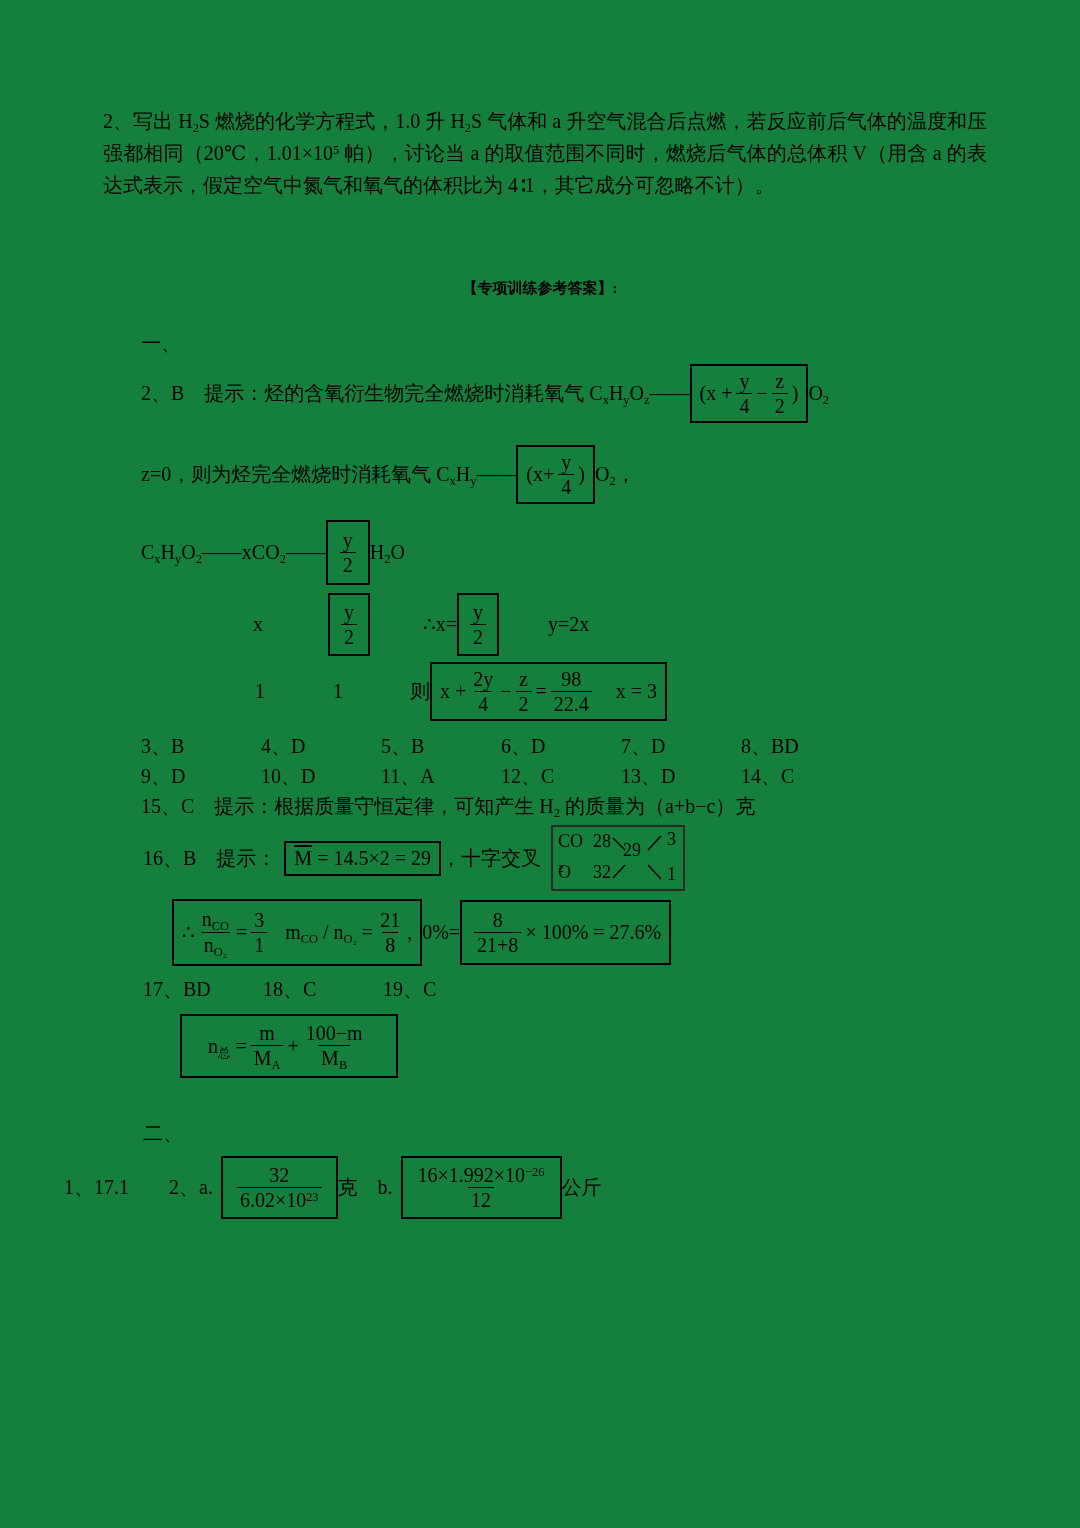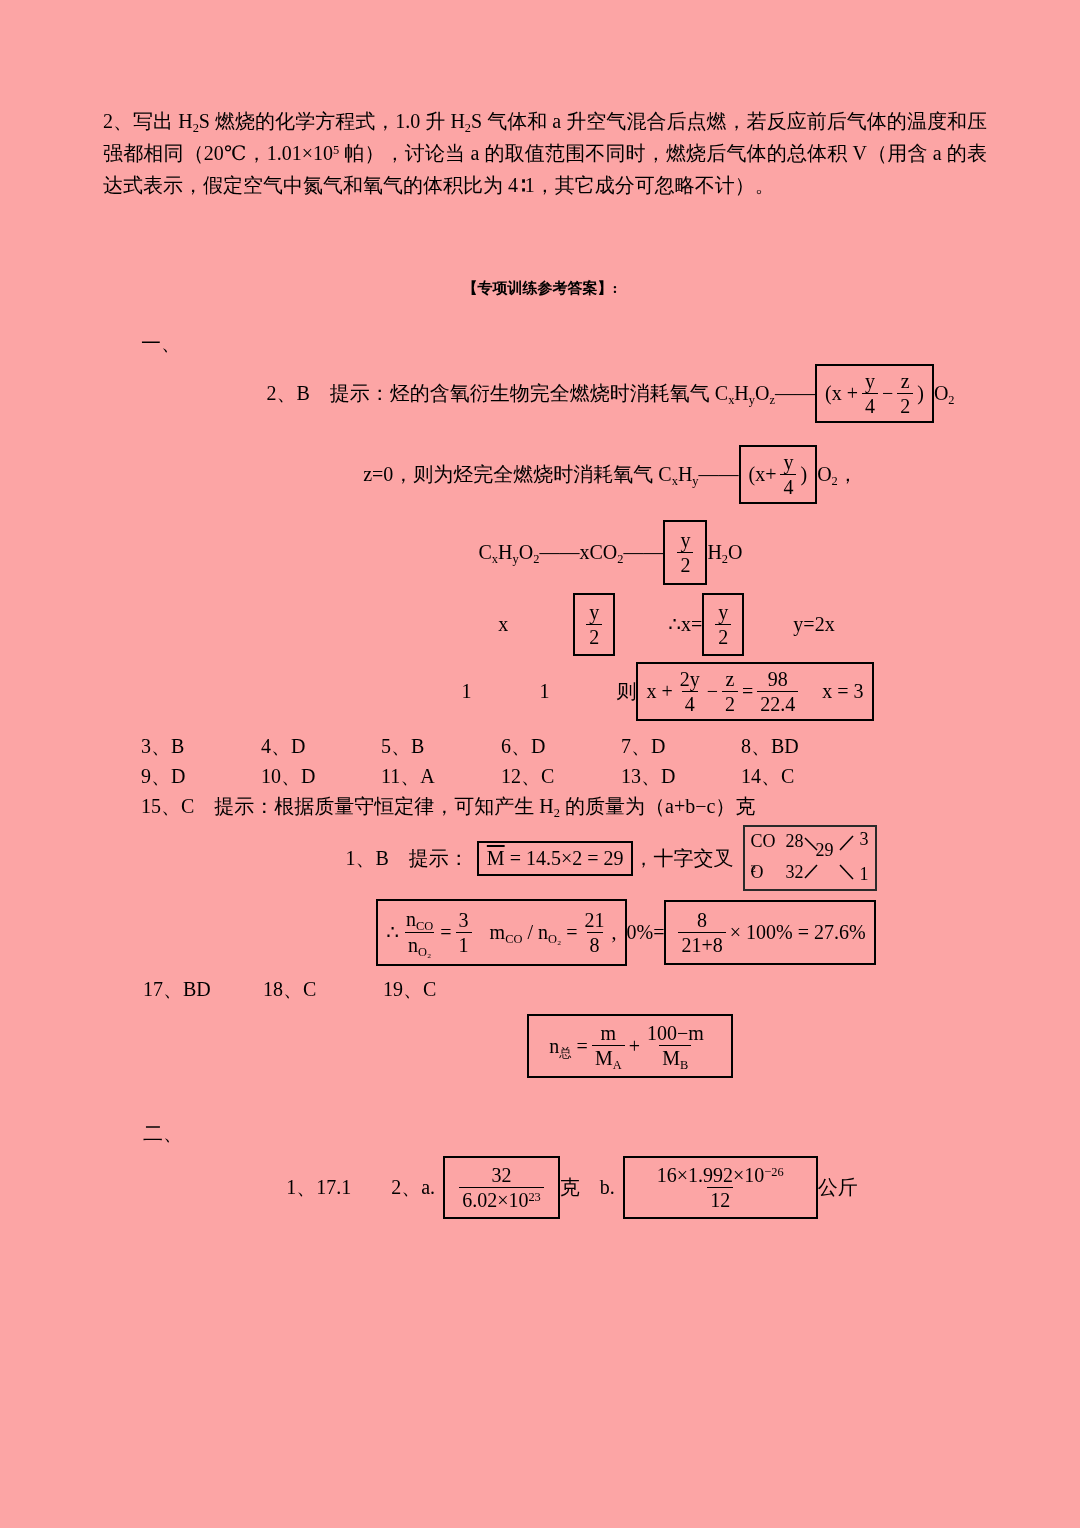--- a/index.html
+++ b/index.html
@@ -1,19 +1,19 @@
 <!DOCTYPE html>
 <html><head>
 <meta charset="utf-8">
 <style>
   html,body{margin:0;padding:0;background:#ffffff;}
   .page{
     position:relative;
     width:1080px;height:1528px;
-    background:#fca5a5;color:#000;
+    background:#15803d;color:#000;
     font-family:"Liberation Serif","DejaVu Serif",serif;
     font-size:20px;
     overflow:hidden;
   }
   .question{
     margin:105px 90px 0 103px;
     width:884px;
     line-height:32px;
     text-align:justify;
   }
@@ -21,21 +21,20 @@
     margin-top:78px;
     text-align:center;
     font-weight:bold;
     font-size:15px;
   }
   .line{margin-left:141px;line-height:30px;}
   .fline{
     margin-left:141px;
     display:flex;align-items:center;
     line-height:1.25;
-    justify-content:center;
   }
   .sub{font-size:0.62em;vertical-align:-0.3em;line-height:1;}
   .sup{font-size:0.62em;vertical-align:0.5em;line-height:1;}
   .over{text-decoration:overline;}
   .frac{
     display:inline-flex;flex-direction:column;align-items:center;
     text-align:center;line-height:1.2;vertical-align:middle;
     margin:0 4px;
   }
   .frac .num{padding:0 3px;}
@@ -171,21 +170,21 @@
     <span class="col">9、D</span>
     <span class="col">10、D</span>
     <span class="col">11、A</span>
     <span class="col">12、C</span>
     <span class="col">13、D</span>
     <span class="col">14、C</span>
   </div>
   <div class="line"><span>15、C　提示：根据质量守恒定律，可知产生 H</span><span class="sub">2</span><span> 的质量为（a+b−c）克</span></div>
 
   <div class="fline" style="margin-top:4px;margin-left:143px">
-    <span>1、B　提示：</span>
+    <span>16、B　提示：</span>
     <span class="fbox gap8">
       <span><span class="over">M</span><span> = 14.5×2 = 29</span></span>
     </span>
     <span>，十字交叉</span>
     <span class="cross">
       <svg width="130" height="62" viewBox="0 0 130 62">
         <line x1="60" y1="11" x2="72" y2="23" stroke="#000" stroke-width="1.5"></line>
         <line x1="60" y1="51" x2="72" y2="38" stroke="#000" stroke-width="1.5"></line>
         <line x1="95" y1="23" x2="108" y2="9" stroke="#000" stroke-width="1.5"></line>
         <line x1="95" y1="38" x2="108" y2="52" stroke="#000" stroke-width="1.5"></line>
@@ -233,21 +232,21 @@
   </div>
 
   <div class="line cols" style="margin-top:8px;margin-left:143px">
     <span class="col">17、BD</span>
     <span class="col">18、C</span>
     <span class="col">19、C</span>
   </div>
 
 
   <div class="fline" style="margin-top:10px;margin-left:180px">
-    <span class="fbox" style="padding:5px 20px">
+    <span class="fbox" style="padding:5px 26px">
       <span><span>n</span><span class="sub">总</span><span> =</span></span>
       <span class="frac">
           <span class="num">m</span>
           <span class="den"><span>M</span><span class="sub">A</span></span>
         </span>
       <span>+</span>
       <span class="frac">
           <span class="num">100−m</span>
           <span class="den"><span>M</span><span class="sub">B</span></span>
         </span>
@@ -260,21 +259,21 @@
     <span>1、17.1</span>
     <span class="gap40">2、a.</span>
     <span class="fbox gap8" style="padding:5px 10px">
       <span class="frac">
           <span class="num">32</span>
           <span class="den"><span>6.02×10</span><span class="sup">23</span></span>
         </span>
     </span>
     <span>克</span>
     <span class="gap20">b.</span>
-    <span class="fbox gap8" style="padding:5px 25px">
+    <span class="fbox gap8" style="padding:5px 8px">
       <span class="frac">
           <span class="num"><span>16×1.992×10</span><span class="sup">−26</span></span>
           <span class="den">12</span>
         </span>
     </span>
     <span>公斤</span>
   </div>
 
 </div>
 

